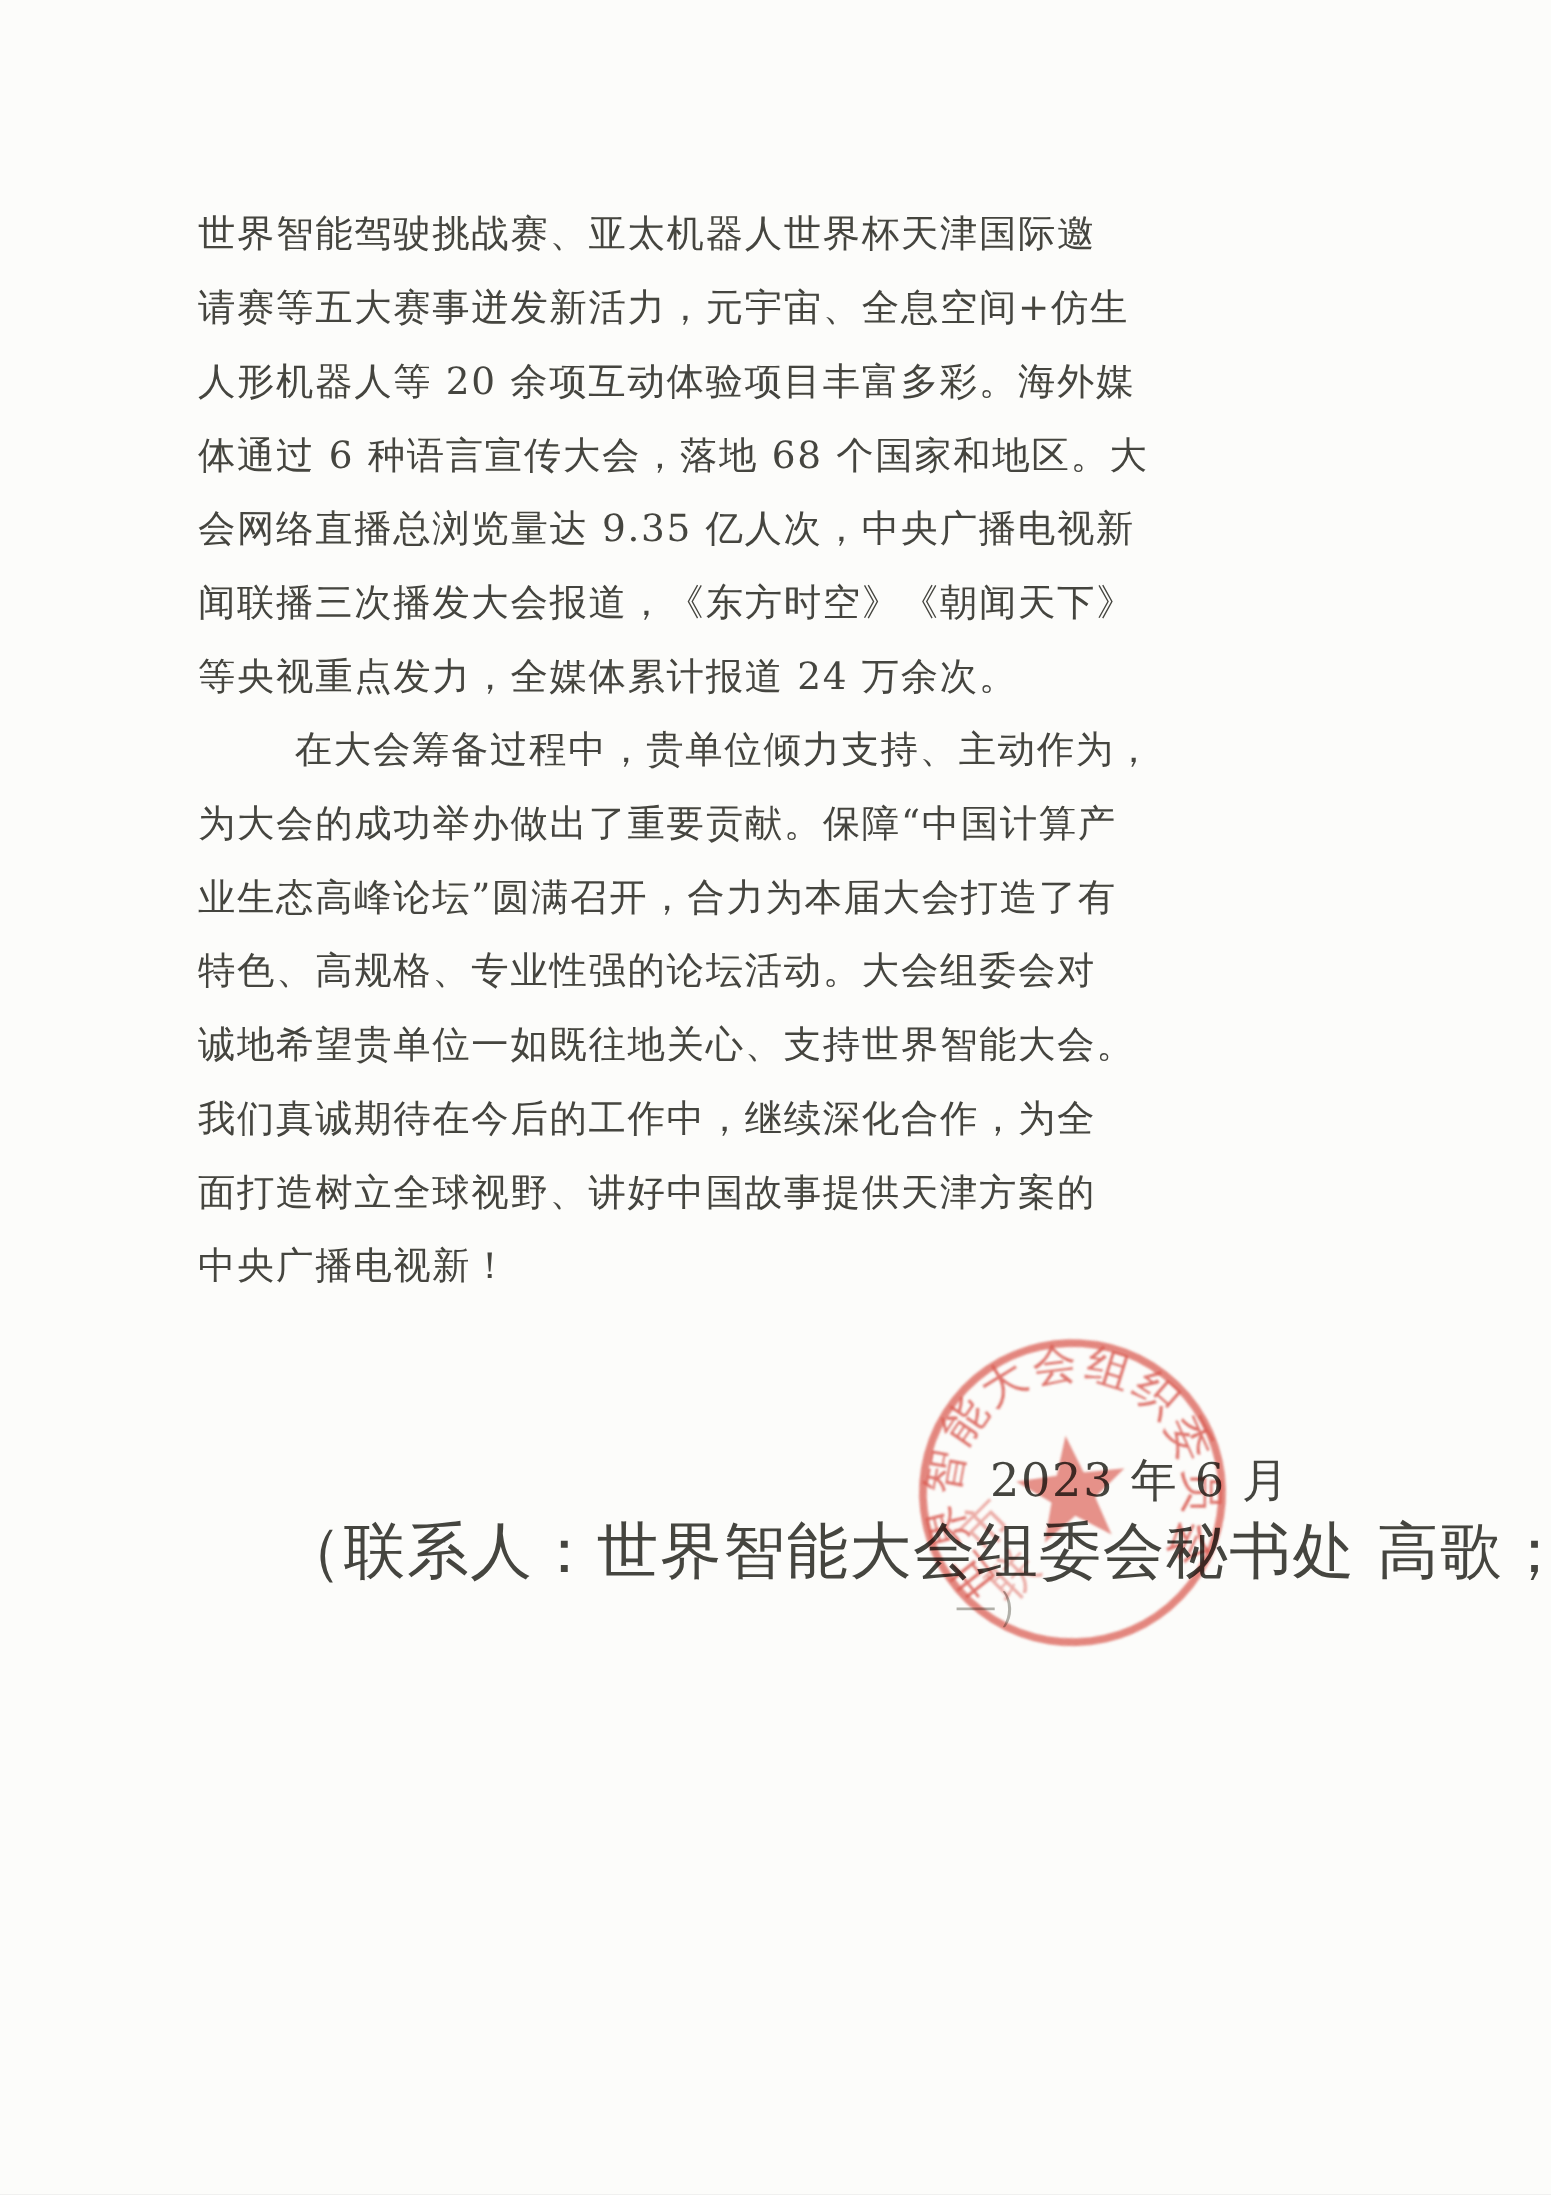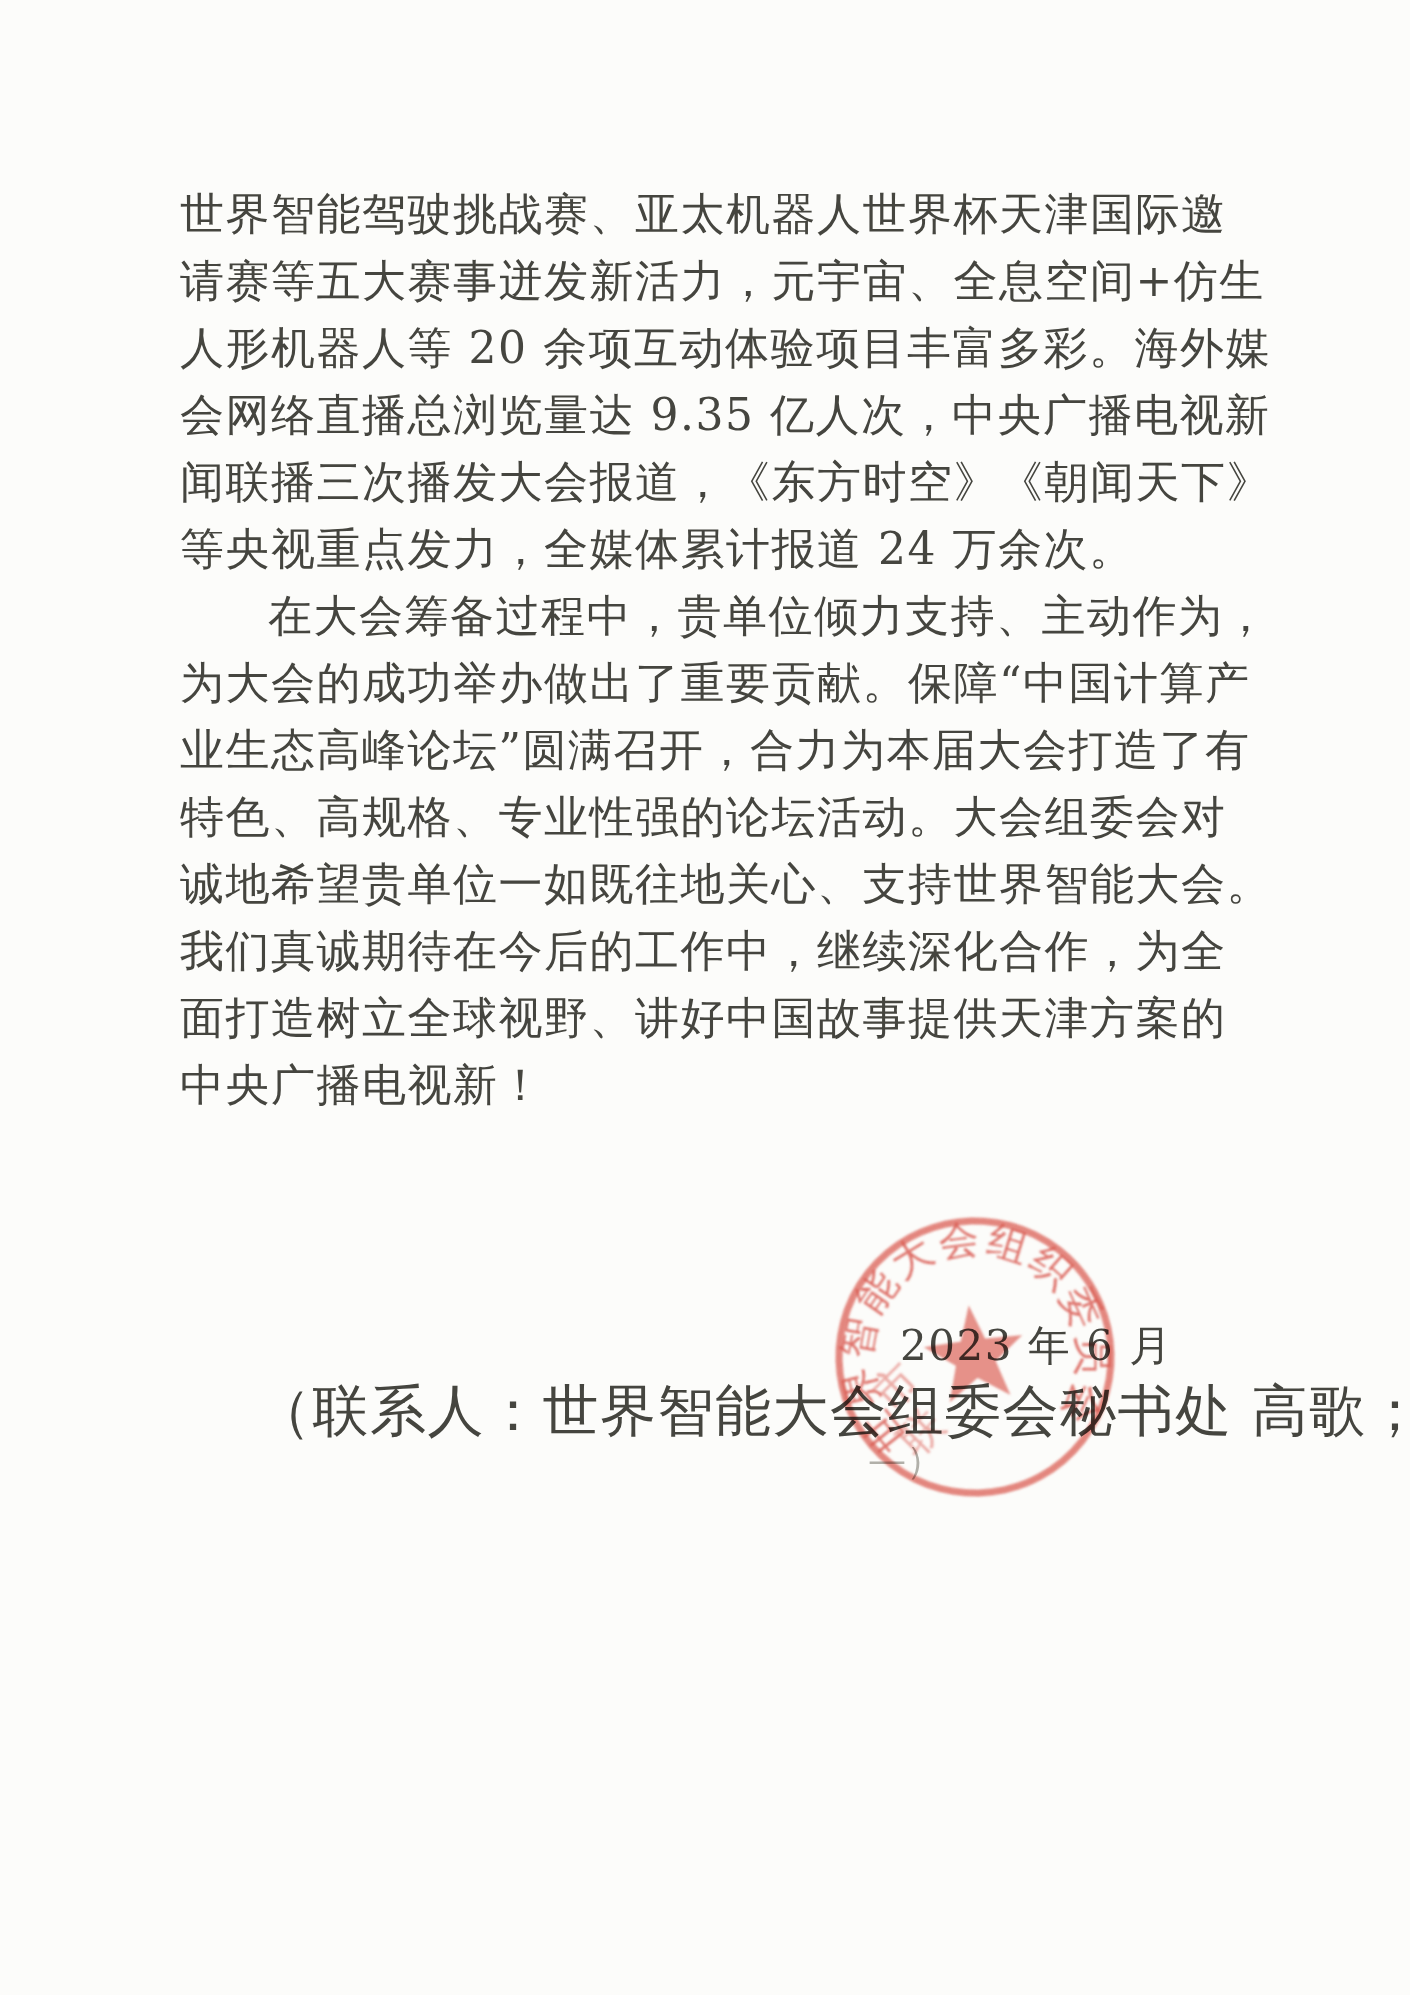--- a/index.html
+++ b/index.html
@@ -15,21 +15,21 @@
   }
   .content {
     position: absolute;
     left: 180px;
     top: 180px;
     width: 1010px;
   }
   .line {
     height: 67px;
     line-height: 67px;
-    font-size: 44px;
+    font-size: 34px;
     letter-spacing: 1.5px;
     white-space: nowrap;
     color: #45453f;
   }
   .line.indent { padding-left: 88px; }
   .date-line {
     position: absolute;
     left: 866px;
     top: 1312px;
     height: 67px;
@@ -74,20 +74,21 @@
 </head>
 <body>
 
 <div class="page">
 
   <div class="content">
     <div class="paragraph">
       <div class="line">世界智能驾驶挑战赛、亚太机器人世界杯天津国际邀</div>
       <div class="line">请赛等五大赛事迸发新活力，元宇宙、全息空间+仿生</div>
       <div class="line">人形机器人等 20 余项互动体验项目丰富多彩。海外媒</div>
+      <div class="line">体通过 6 种语言宣传大会，落地 68 个国家和地区。大</div>
       <div class="line">会网络直播总浏览量达 9.35 亿人次，中央广播电视新</div>
       <div class="line">闻联播三次播发大会报道，《东方时空》《朝闻天下》</div>
       <div class="line">等央视重点发力，全媒体累计报道 24 万余次。</div>
     </div>
     <div class="paragraph">
       <div class="line indent">在大会筹备过程中，贵单位倾力支持、主动作为，</div>
       <div class="line">为大会的成功举办做出了重要贡献。保障“中国计算产</div>
       <div class="line">业生态高峰论坛”圆满召开，合力为本届大会打造了有</div>
       <div class="line">特色、高规格、专业性强的论坛活动。大会组委会对</div>
       <div class="line">诚地希望贵单位一如既往地关心、支持世界智能大会。</div>

